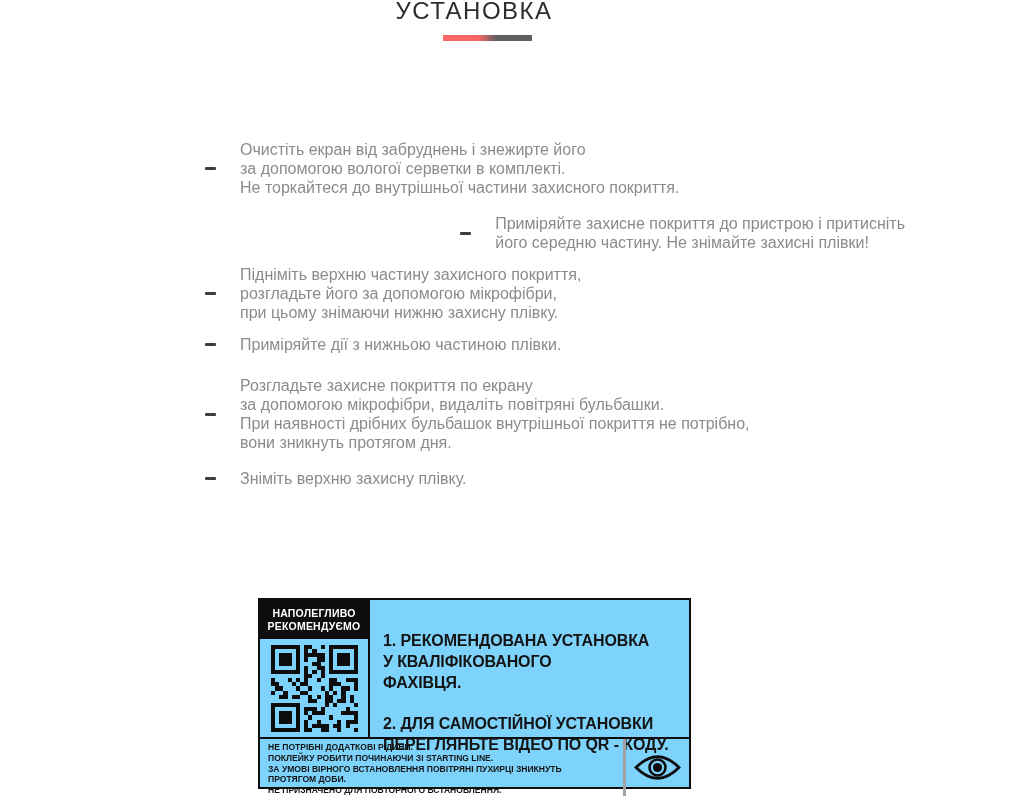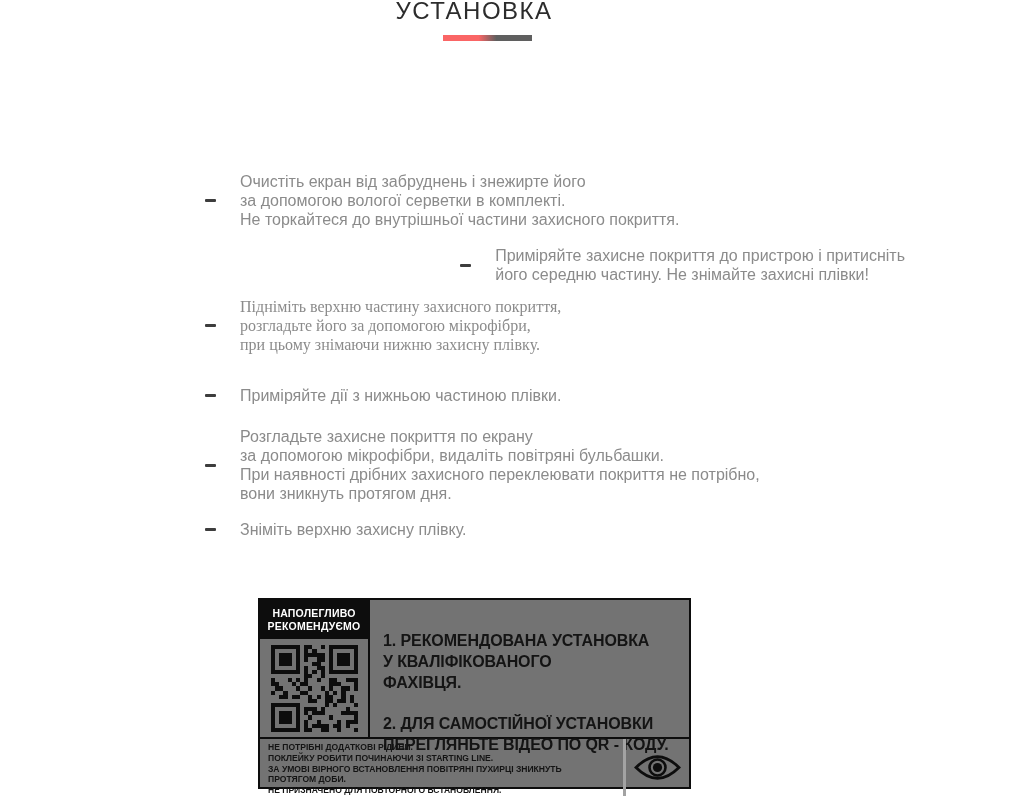--- a/index.html
+++ b/index.html
@@ -10,32 +10,32 @@
   
   .header { position:absolute; left:0; top:-4px; width:948px; text-align:center; }
   .title { font-size:24px; line-height:30px; font-weight:500; letter-spacing:1.5px;
     color:#2c2c2c; }
   .divider { width:89px; height:6px; margin-top:9px; margin-left:calc(50% - 31px);
     background:linear-gradient(90deg,#fa6565 0%,#fa6565 40%,#5f5f5f 60%,#5f5f5f 100%); }
 
   
   .steps { position:absolute; left:205px; top:140px; width:700px; }
   .step { display:flex; align-items:center; }
-  .step:nth-child(1){ margin-bottom:17px;margin-top:32px; }
+  .step:nth-child(1){ margin-bottom:17px; }
   .step:nth-child(2){ margin-bottom:13px;justify-content:flex-end; }
-  .step:nth-child(3){ margin-bottom:32px;font-family:Liberation Serif, serif; }
+  .step:nth-child(3){ margin-bottom:13px; }
   .step:nth-child(4){ margin-bottom:22px; }
   .step:nth-child(5){ margin-bottom:17px; }
   .dash-col { width:35px; flex:none; }
   .dash { display:block; width:11px; height:3px; background:#3d3d3d; border-radius:1px; }
   .step-text { font-size:16px; line-height:19px; color:#8b8b8b; white-space:pre-line; }
 
   
   .rec-box { position:absolute; left:258px; top:598px; width:433px; height:191px;
-    border:2px solid #0d0d0d; background:#737373; display:flex; flex-direction:column; }
+    border:2px solid #0d0d0d; background:#7dd3fc; display:flex; flex-direction:column; }
   .box-top { display:flex; height:139px; border-bottom:2px solid #0d0d0d; flex:none; }
   .box-left { width:110px; flex:none; border-right:2px solid #0d0d0d;
     display:flex; flex-direction:column; }
   .badge { background:#0d0d0d; color:#ffffff; font-weight:700; font-size:10.5px;
     line-height:13px; text-align:center; padding:7px 0 6px; white-space:pre-line;
     letter-spacing:.2px; }
   .qr-wrap { flex:1; display:flex; align-items:center; justify-content:center; }
   .box-right { flex:1; padding:10px 12px 0 13px; color:#141414;margin-top:20px; }
   .rec-item { font-weight:700; font-size:16px; line-height:21px;
     letter-spacing:-.1px; white-space:pre-line; }
@@ -86,21 +86,21 @@
           <i class="dash"></i>
         </span>
       <div class="step-text">Приміряйте дії з нижньою частиною плівки.</div>
     </div>
     <div class="step">
       <span class="dash-col">
           <i class="dash"></i>
         </span>
       <div class="step-text">Розгладьте захисне покриття по екрану
 за допомогою мікрофібри, видаліть повітряні бульбашки.
-При наявності дрібних захисного переклеювати покриття не потрібно,
+При наявності дрібних бульбашок внутрішньої покриття не потрібно,
 вони зникнуть протягом дня.</div>
     </div>
     <div class="step">
       <span class="dash-col">
           <i class="dash"></i>
         </span>
       <div class="step-text">Зніміть верхню захисну плівку.</div>
     </div>
   </div>
 

